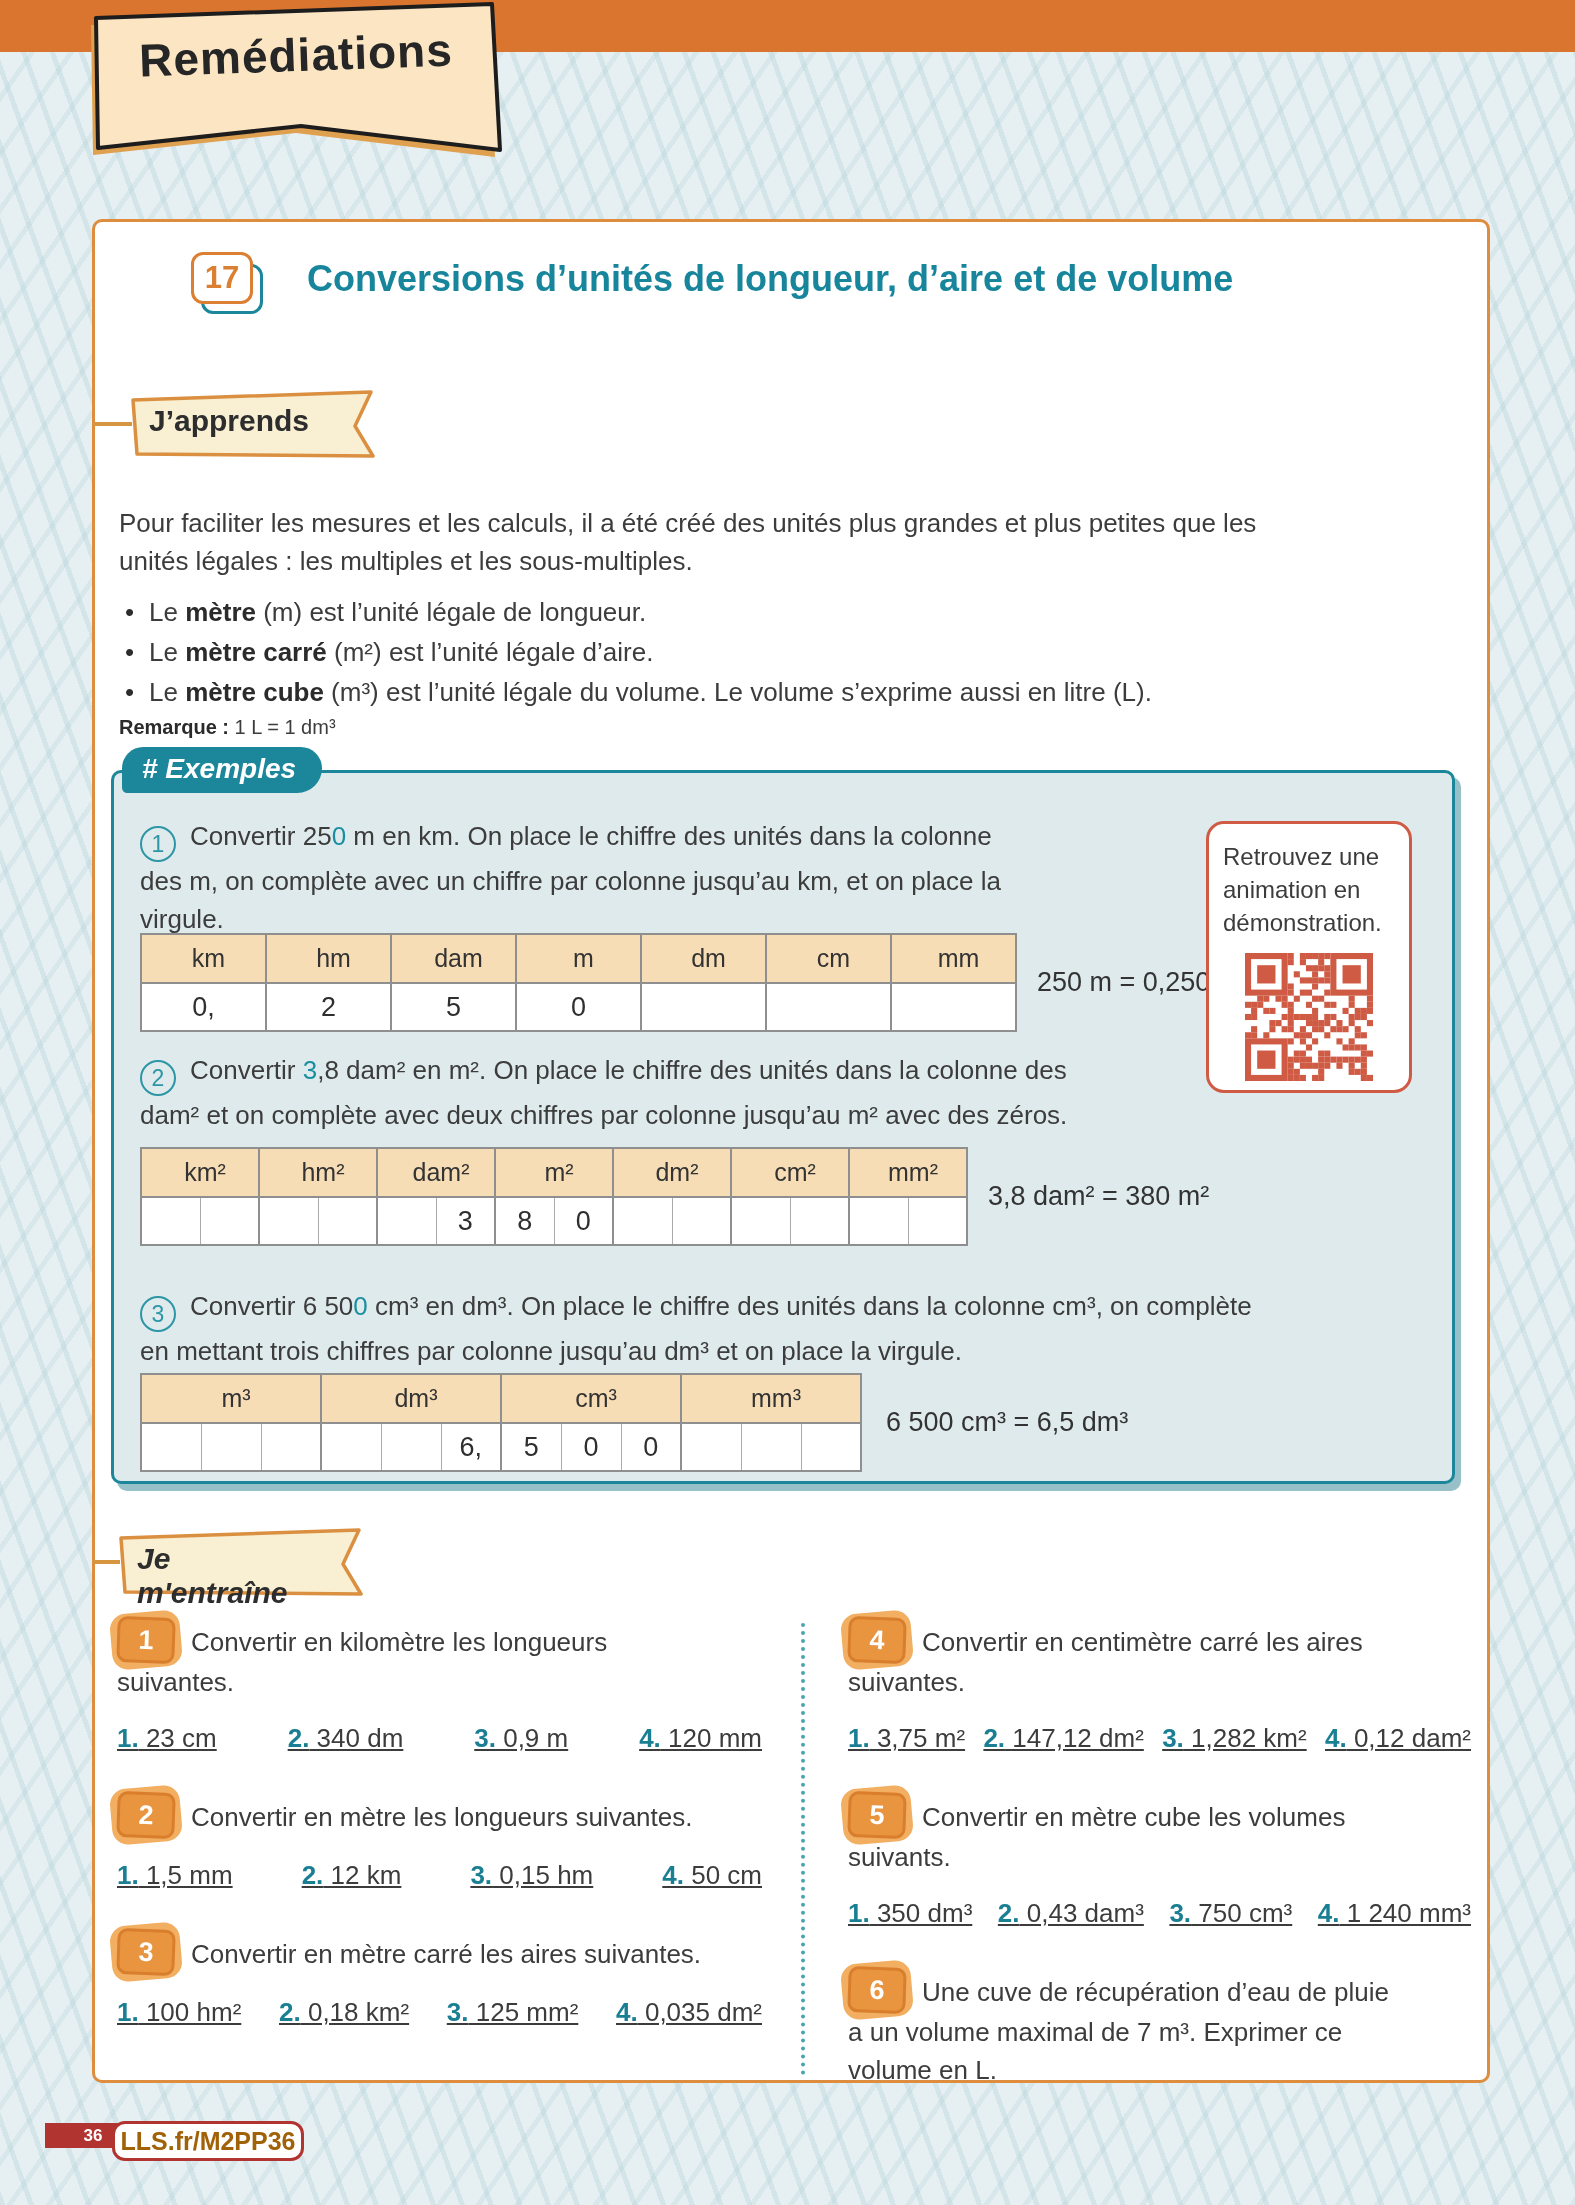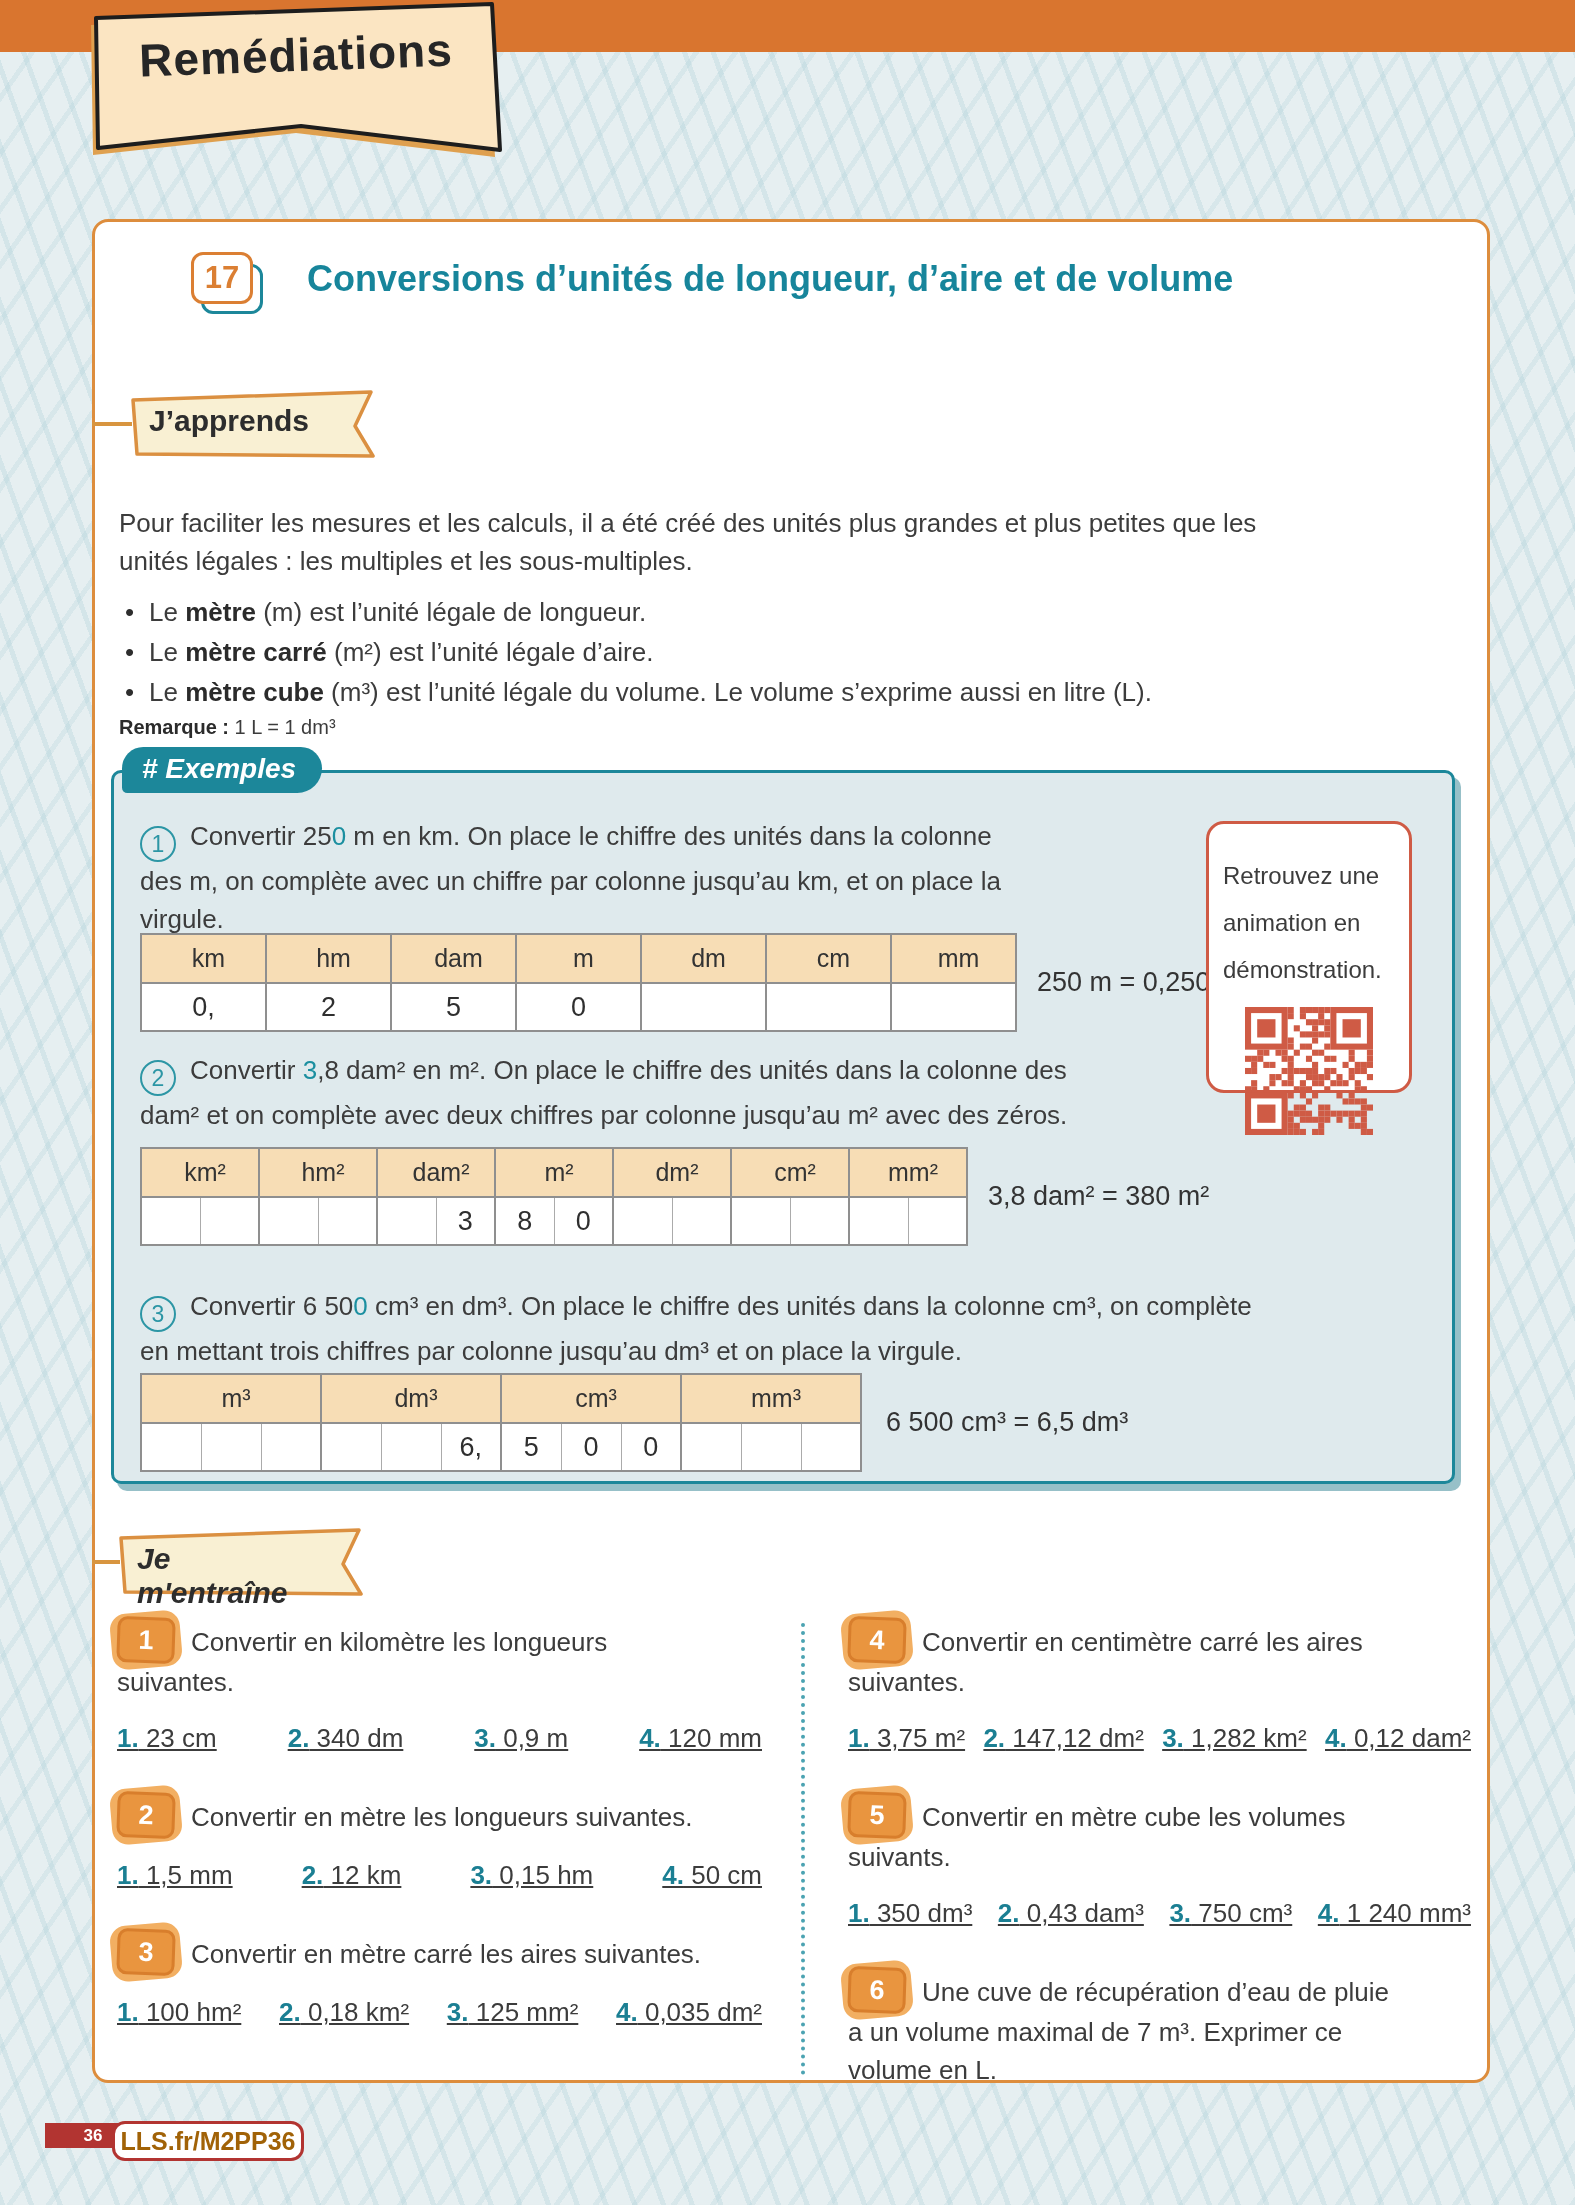--- a/index.html
+++ b/index.html
@@ -15,21 +15,21 @@
   .topbar{position:absolute;left:0;top:0;width:1575px;height:52px;background:#D9752F;z-index:1;}
   .ribbon{position:absolute;left:86px;top:0;width:420px;height:162px;z-index:3;}
   .ribbon svg{position:absolute;left:0;top:0;}
   .ribbon-label{
     position:absolute;left:30px;top:28px;width:360px;text-align:center;
     font-size:46px;font-weight:bold;color:#262626;transform:rotate(-2deg);letter-spacing:1px;
   }
   
   .main-box{
     position:absolute;left:92px;top:219px;width:1398px;height:1864px;
-    background:#ffffff;border:3px solid #DD8D3D;border-radius:16px;z-index:2;box-sizing:border-box;
+    background:#ffffff;border:3px solid #DD8D3D;border-radius:10px;z-index:2;box-sizing:border-box;
   }
   
   .ch-badge{
     position:absolute;left:96px;top:30px;width:62px;height:52px;background:#fff;
     border:3px solid #DB7F33;border-radius:12px;box-sizing:border-box;
     display:flex;align-items:center;justify-content:center;
     font-size:31px;font-weight:bold;color:#DB7F33;
   }
   .ch-badge-shadow{
     position:absolute;left:106px;top:42px;width:62px;height:50px;
@@ -99,21 +99,21 @@
   .t2 td{width:59px;}
   .t3 td{width:60px;}
   td.d-red{color:#A93B38;}
   td.d-teal{color:#1B8FA0;}
   .result{font-size:27px;color:#333;}
   
   .qrbox{
     position:absolute;right:40px;top:48px;width:206px;height:272px;box-sizing:border-box;
     background:#fff;border:3px solid #CF5B45;border-radius:18px;padding:16px 14px;
   }
-  .qr-note{font-size:24px;line-height:47px;color:#3c3c3c;margin-top:12px;}
+  .qr-note{font-size:24px;line-height:33px;color:#3c3c3c;}
   .qr-svg{display:block;margin:14px auto 0 auto;}
   
   .practice{position:absolute;left:22px;top:1395px;width:1354px;height:470px;}
   .col-left{position:absolute;left:0;top:0;width:645px;}
   .col-right{position:absolute;left:731px;top:0;width:623px;}
   .divider{position:absolute;left:684px;top:6px;height:452px;border-left:4px dotted #4BA3B2;}
   .exercise{margin:0 0 0 0;}
   .ex-head{font-size:26px;line-height:38px;color:#3c3c3c;}
   .ex-text{white-space:pre-line;}
   .badge{display:inline-block;position:relative;width:58px;height:46px;margin-right:16px;vertical-align:-12px;}

